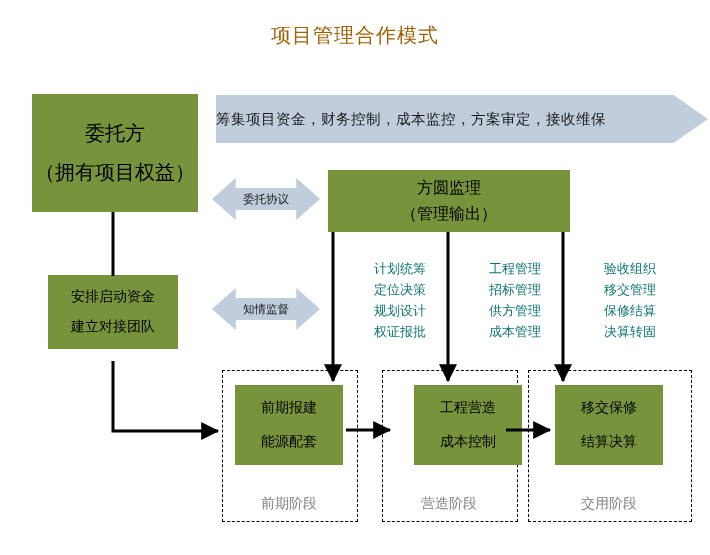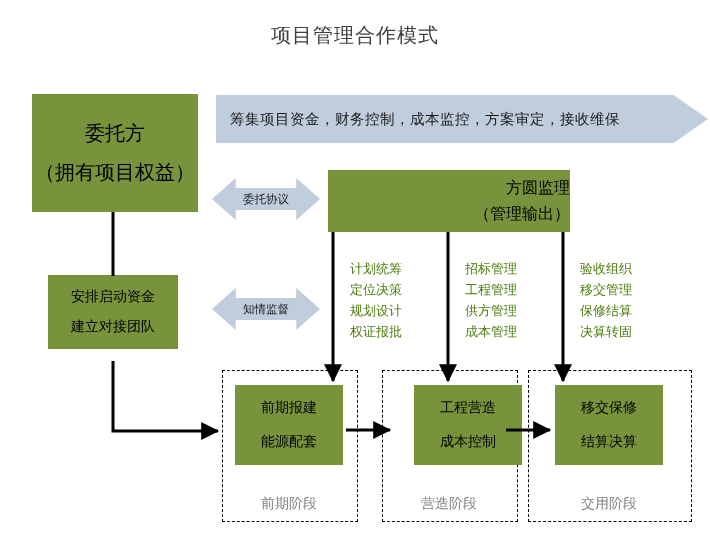--- a/index.html
+++ b/index.html
@@ -19,21 +19,21 @@
     height: 555px;
   }
   .abs { position: absolute; }
 
   
   #title {
     left: 0; top: 22px;
     width: 710px;
     text-align: center;
     font-size: 20px;
-    color: #404040;
+    color: #a16207;
     letter-spacing: 1px;
     font-family: "DejaVu Serif", "Liberation Serif", serif;
   }
 
   
   .green-box {
     background: #77933C;
     color: #000000;
     display: flex;
     flex-direction: column;
@@ -55,21 +55,20 @@
     left: 48px; top: 275px;
     width: 130px; height: 74px;
     font-size: 14px;
   }
   #box-funding .line + .line { margin-top: 12px; }
 
   #box-supervisor {
     left: 328px; top: 170px;
     width: 242px; height: 62px;
     font-size: 16px;
-    align-items: flex-end;
   }
   #box-supervisor .line + .line { margin-top: 5px; }
 
   .stage-box {
     width: 108px; height: 80px;
     font-size: 14px;
   }
   .stage-box .line + .line { margin-top: 16px; }
   #box-stage-0 { left: 235px; top: 385px; }
   #box-stage-1 { left: 414px; top: 385px; }
@@ -78,21 +77,21 @@
   
   #banner {
     left: 216px; top: 95px;
     width: 492px; height: 48px;
     background: #BFCDDD;
     clip-path: polygon(0 0, 93% 0, 100% 50%, 93% 100%, 0 100%);
     display: flex;
     align-items: center;
   }
   #banner-text {
-    padding-left: 14px;
+    padding-left: 0;
     font-size: 14.5px;
     color: #1A1A1A;
     letter-spacing: 0.5px;
     font-family: "DejaVu Serif", "Liberation Serif", serif;
   }
 
   
   .dbl-arrow {
     width: 108px; height: 42px;
     background: #BFCDDD;
@@ -108,23 +107,24 @@
     color: #1A1A1A;
     font-family: "DejaVu Serif", "Liberation Serif", serif;
     white-space: nowrap;
   }
   #arrow-agreement { left: 212px; top: 178px; }
   #arrow-oversight { left: 212px; top: 288px; }
 
   
   .svc-col {
     width: 100px;
+    text-align: center;
     font-size: 13px;
     line-height: 21px;
-    color: #4d7c0f;
+    color: #0f766e;
     font-family: "DejaVu Serif", "Liberation Serif", serif;
   }
   #svc-col-0 { left: 350px; top: 258px; }
   #svc-col-1 { left: 465px; top: 258px; }
   #svc-col-2 { left: 580px; top: 258px; }
 
   
   .dashed-box {
     border: 1.6px dashed #000000;
     width: 134px; height: 150px;
@@ -185,22 +185,22 @@
     <span>知情监督</span>
   </div>
 
   <div class="abs svc-col" id="svc-col-0">
     <div>计划统筹</div>
     <div>定位决策</div>
     <div>规划设计</div>
     <div>权证报批</div>
   </div>
   <div class="abs svc-col" id="svc-col-1">
+    <div>工程管理</div>
     <div>招标管理</div>
-    <div>工程管理</div>
     <div>供方管理</div>
     <div>成本管理</div>
   </div>
   <div class="abs svc-col" id="svc-col-2">
     <div>验收组织</div>
     <div>移交管理</div>
     <div>保修结算</div>
     <div>决算转固</div>
   </div>
 

